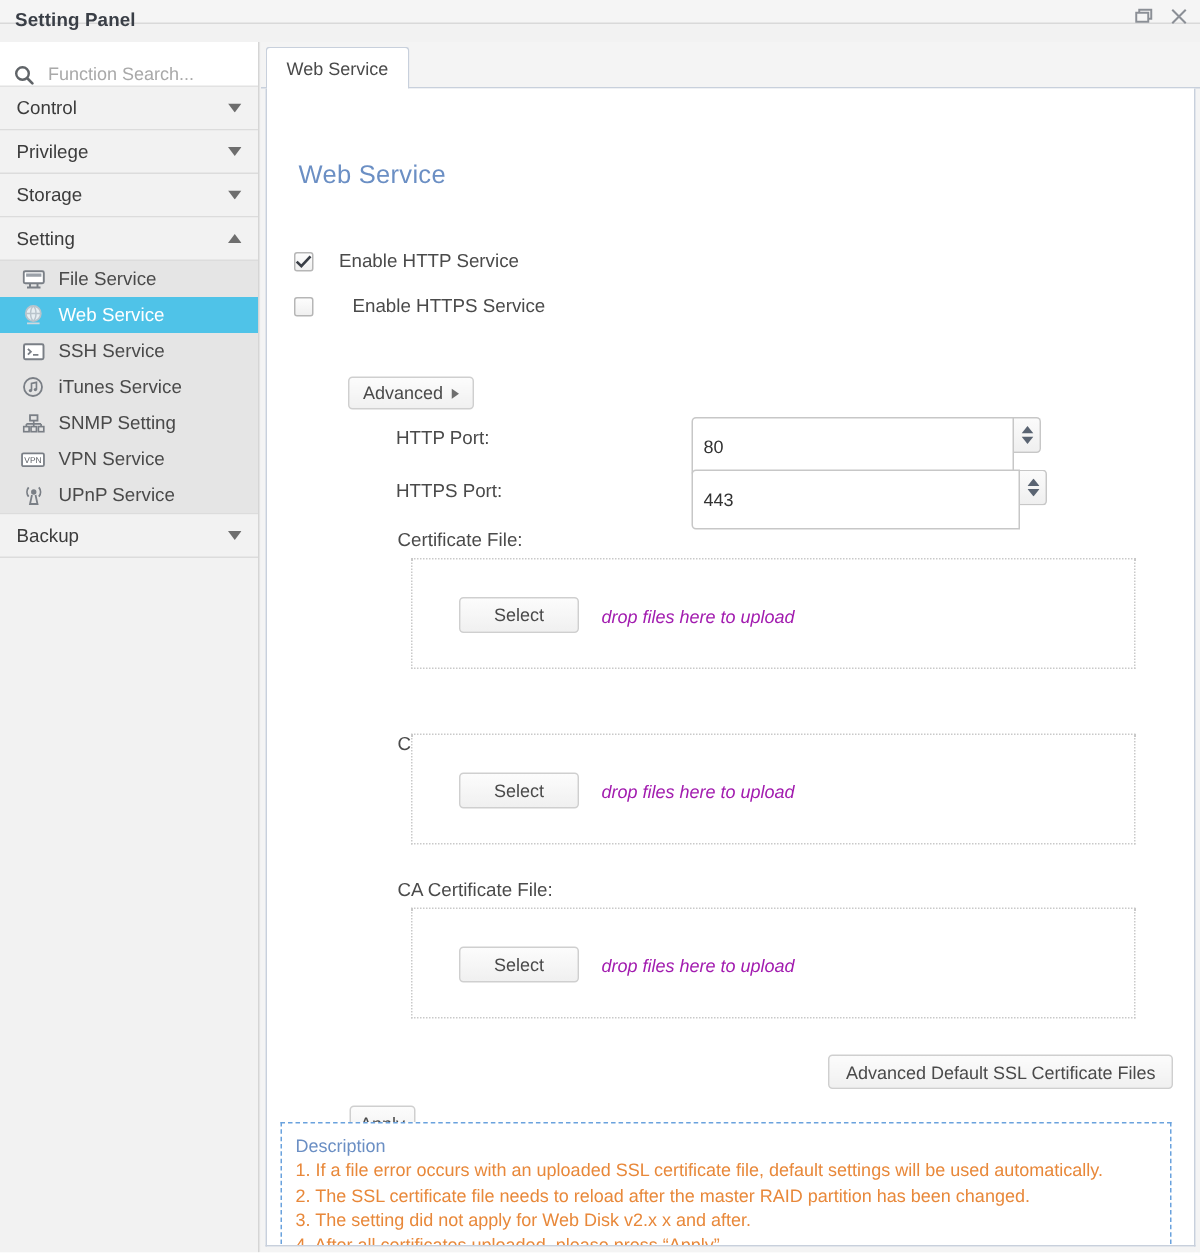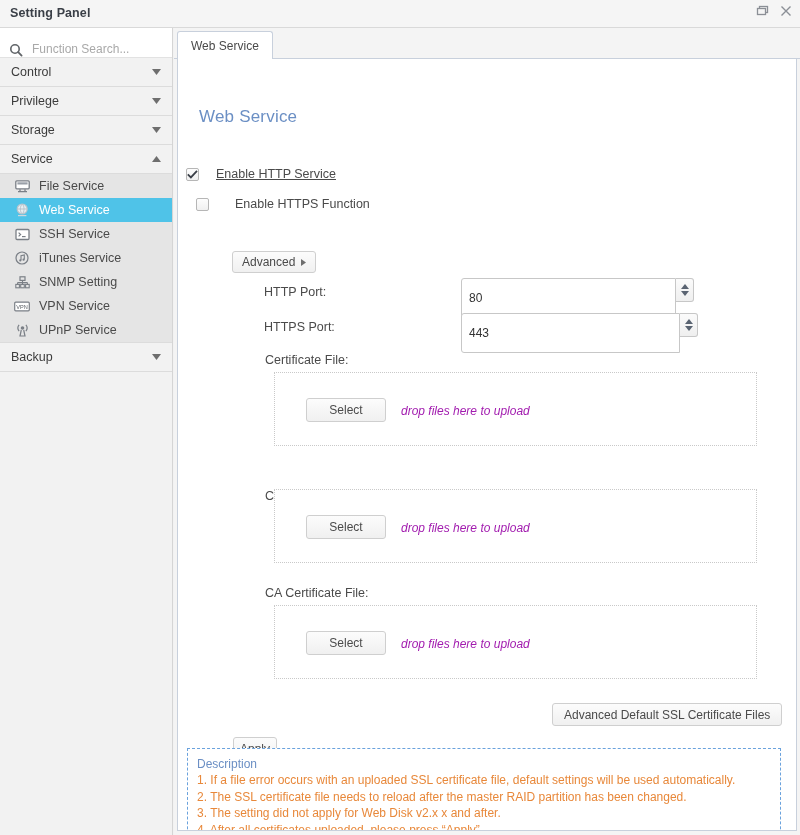--- a/index.html
+++ b/index.html
@@ -15,21 +15,21 @@
   .window {
     position: relative;
     width: 800px; height: 835px;
     background: #f2f2f2;
     overflow: hidden;
   }
 
   
   .titlebar {
     position: absolute; left: 0; top: 0;
-    width: 800px; height: 28px;
+    width: 800px; height: 16px;
     background: #f5f5f5;
     border-bottom: 1px solid #d9d9d9;
   }
   .titlebar-text {
     position: absolute; left: 10px; top: 6px;
     font-size: 12.5px; font-weight: bold;
     color: #3a3f47;
     letter-spacing: .1px;
   }
   .win-btns {
@@ -312,21 +312,21 @@
     <div class="group-header">
       <span>Storage</span>
       <span class="caret">
         <svg width="9" height="6" viewBox="0 0 9 6">
             <path d="M0 0 L9 0 L4.5 6 Z" fill="#6e6e6e"></path>
           </svg>
       </span>
     </div>
 
     <div class="group-header">
-      <span>Service</span>
+      <span>Setting</span>
       <span class="caret">
         <svg width="9" height="6" viewBox="0 0 9 6">
             <path d="M0 6 L9 6 L4.5 0 Z" fill="#6e6e6e"></path>
           </svg>
       </span>
     </div>
 
     <div class="nav-list nav-list-end">
 
       <div class="nav-item">
@@ -423,32 +423,32 @@
   <div class="content">
 
     <div class="tabstrip">
       <div class="tab">Web Service</div>
     </div>
 
     <div class="panel">
 
       <div class="page-title">Web Service</div>
 
-      <div class="cbrow" style="left:8px; top:108px;text-decoration:underline;">
+      <div class="cbrow" style="left:18px; top:108px;">
         <span class="cbox">
           <svg class="tick" width="11" height="9" viewBox="0 0 11 9">
             <path d="M0.8 4.4 L3.9 7.4 L10 0.9" fill="none" stroke="#3a3f47" stroke-width="1.8"></path>
           </svg>
         </span>
         <span style="margin-left:17px;">Enable HTTP Service</span>
       </div>
 
       <div class="cbrow" style="left:18px; top:138px;">
         <span class="cbox"></span>
-        <span style="margin-left:26px;">Enable HTTPS Function</span>
+        <span style="margin-left:26px;">Enable HTTPS Service</span>
       </div>
 
       <div class="btn advanced-btn">
         <span>Advanced</span>
         <span class="arrow">
           <svg width="5" height="7" viewBox="0 0 5 7">
               <path d="M0 0 L5 3.5 L0 7 Z" fill="#6e6e6e"></path>
             </svg>
         </span>
       </div>

